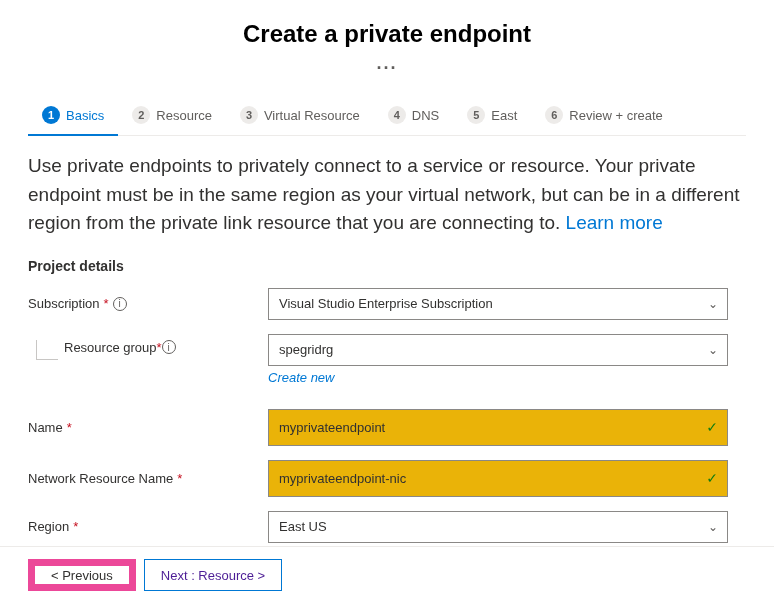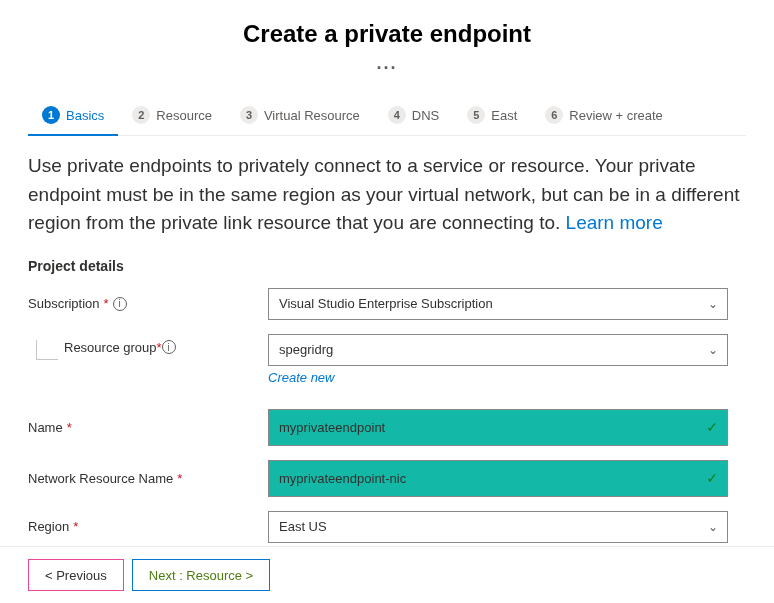--- a/index.html
+++ b/index.html
@@ -188,21 +188,21 @@
       width: 100%;
     }
 
     .input-with-check input {
       width: 100%;
       height: 37px;
       border: 1px solid #8a8886;
       padding: 0 32px 0 10px;
       font-size: 13px;
       color: #323130;
-      background: #14b8a6;
+      background: #eab308;
     }
 
     .input-with-check .check-icon {
       position: absolute;
       right: 10px;
       top: 50%;
       transform: translateY(-50%);
       color: #107c10;
       font-size: 14px;
     }
@@ -285,28 +285,28 @@
       padding: 0 16px;
       font-size: 13px;
       cursor: pointer;
       display: inline-flex;
       align-items: center;
       font-family: inherit;
     }
 
     .btn-secondary {
       background: #fff;
-      border: 1px solid #ec4899;
+      border: 7px solid #ec4899;
       color: #323130;
     }
 
     .btn-primary {
       background: #fff;
       border: 1px solid #0078d4;
-      color: #4d7c0f;
+      color: #4c1d95;
     }
   </style>
 </head>
 <body>
 
 <div class="page-container">
   <div class="main-content">
 
     <div class="page-title">
       <span>Create a private endpoint</span>

